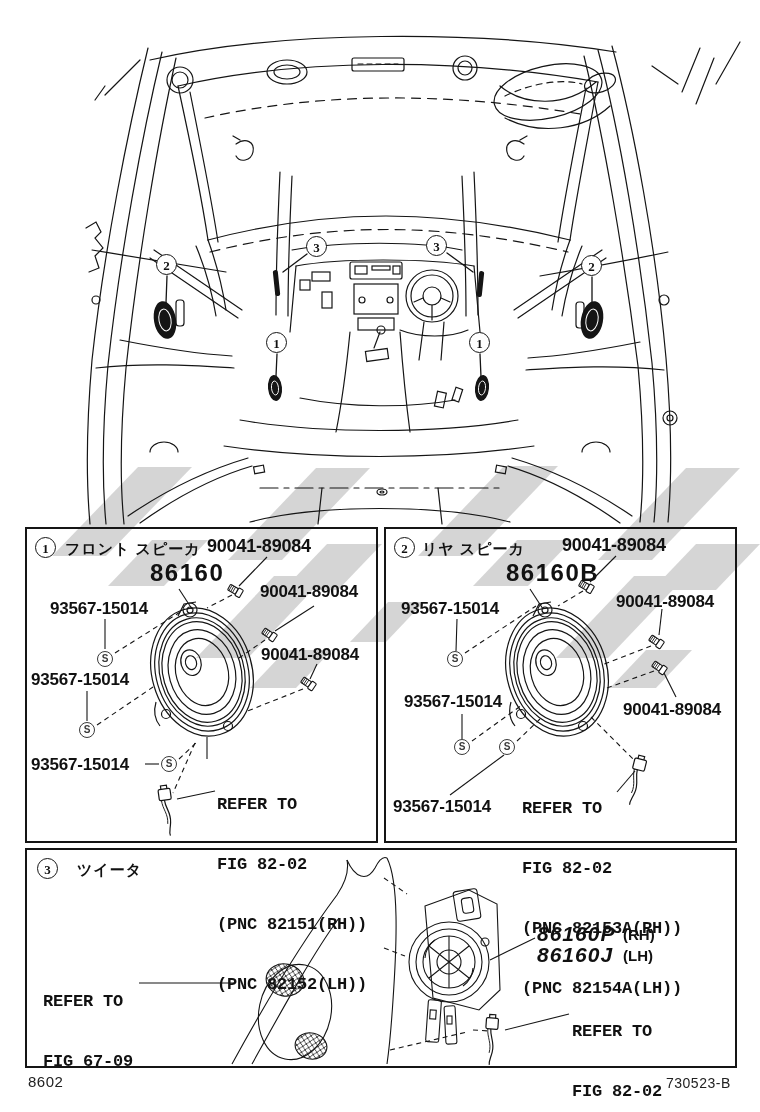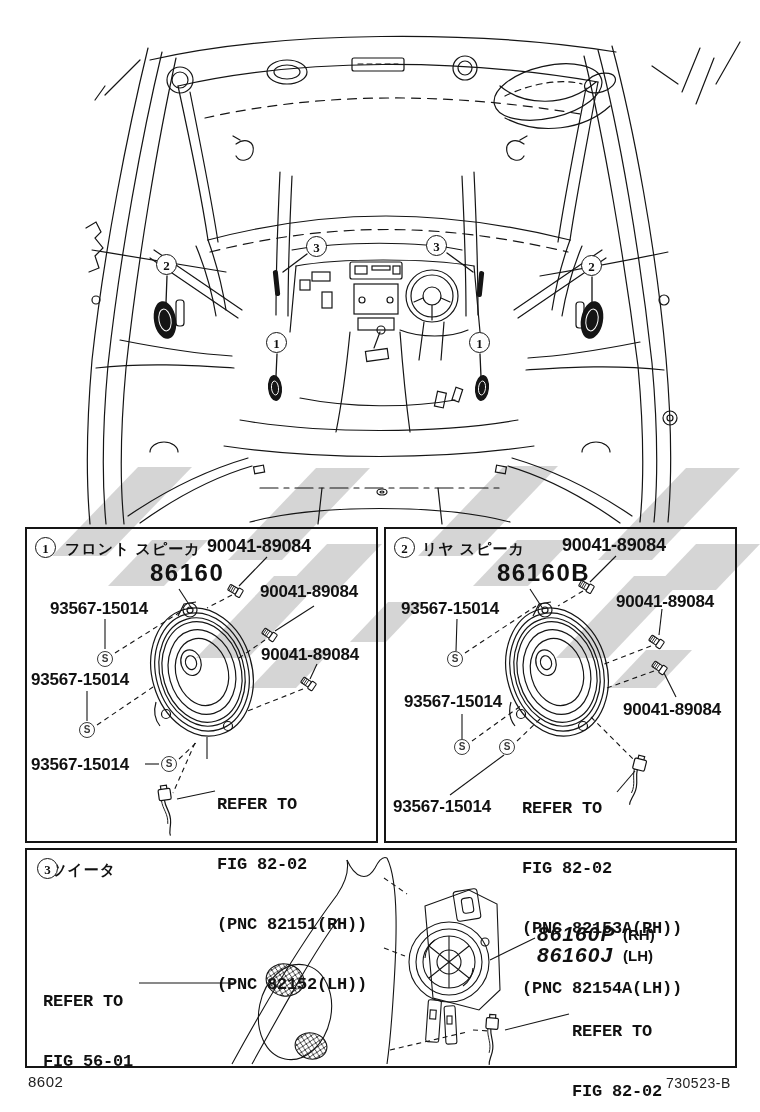--- a/index.html
+++ b/index.html
@@ -293,21 +293,21 @@
     </g>
     <use href="#speaker-oval" transform="translate(171,143)"></use>
     <use href="#screw" transform="translate(201,58) rotate(30)"></use>
     <use href="#screw" transform="translate(271,113) rotate(34)"></use>
     <use href="#screw" transform="translate(274,139) rotate(34)"></use>
     <use href="#conn" transform="translate(253,238) rotate(14)"></use>
   </svg>
   <div class="callout" style="left:8px;top:8px;">2</div>
   <span class="lbl jp" style="left:36px;top:11px;">リヤ スピーカ</span>
   <span class="lbl pn-hd" style="left:176px;top:6px;">90041-89084</span>
-  <span class="lbl pn-lg" style="left:111px;top:30px;">86160B</span>
+  <span class="lbl pn-lg" style="left:120px;top:30px;">86160B</span>
   <span class="lbl pn" style="left:15px;top:70px;">93567-15014</span>
   <span class="lbl pn" style="left:230px;top:63px;">90041-89084</span>
   <span class="lbl pn" style="left:237px;top:171px;">90041-89084</span>
   <span class="lbl pn" style="left:18px;top:163px;">93567-15014</span>
   <span class="lbl pn" style="left:7px;top:268px;">93567-15014</span>
   <span class="ssym" style="left:61px;top:122px;">S</span>
   <span class="ssym" style="left:68px;top:210px;">S</span>
   <span class="ssym" style="left:113px;top:210px;">S</span>
   <div class="refer" style="left:136px;top:230px;">
     <div>REFER TO</div>
@@ -351,24 +351,24 @@
       <g stroke-dasharray="5 4">
         <path d="M357,28 L380,44"></path>
         <path d="M357,98 L378,106"></path>
         <path d="M363,200 L440,182"></path>
         <path d="M446,180 L462,181"></path>
       </g>
     </g>
     <use href="#conn" transform="translate(465,176) rotate(4)"></use>
   </svg>
   <div class="callout" style="left:10px;top:8px;">3</div>
-  <span class="lbl jp" style="left:24px;top:11px;">ツイータ</span>
+  <span class="lbl jp" style="left:50px;top:11px;">ツイータ</span>
   <div class="refer" style="left:16px;top:102px;">
     <div>REFER TO</div>
-    <div>FIG 56-01</div>
+    <div>FIG 67-09</div>
     
     
   </div>
   <span class="lbl pn-md" style="left:510px;top:72px;">86160P</span>
   <span class="lbl side" style="left:588px;top:76px;">(RH)</span>
   <span class="lbl pn-md" style="left:510px;top:93px;">86160J</span>
   <span class="lbl side" style="left:588px;top:97px;">(LH)</span>
   <div class="refer" style="left:545px;top:132px;">
     <div>REFER TO</div>
     <div>FIG 82-02</div>

